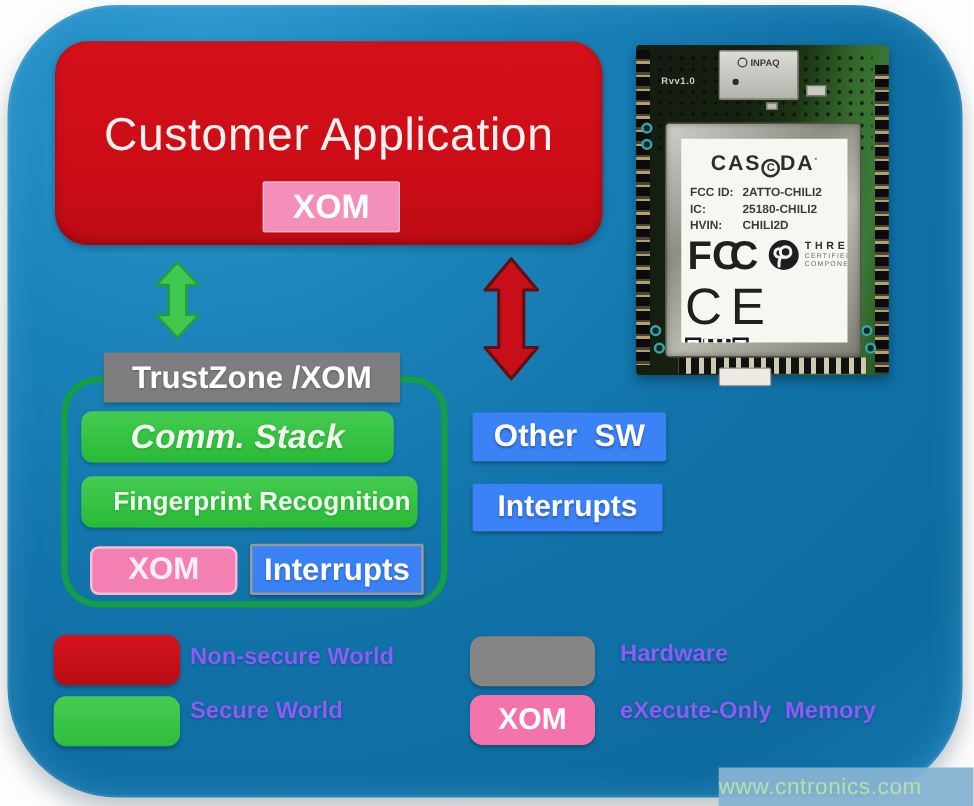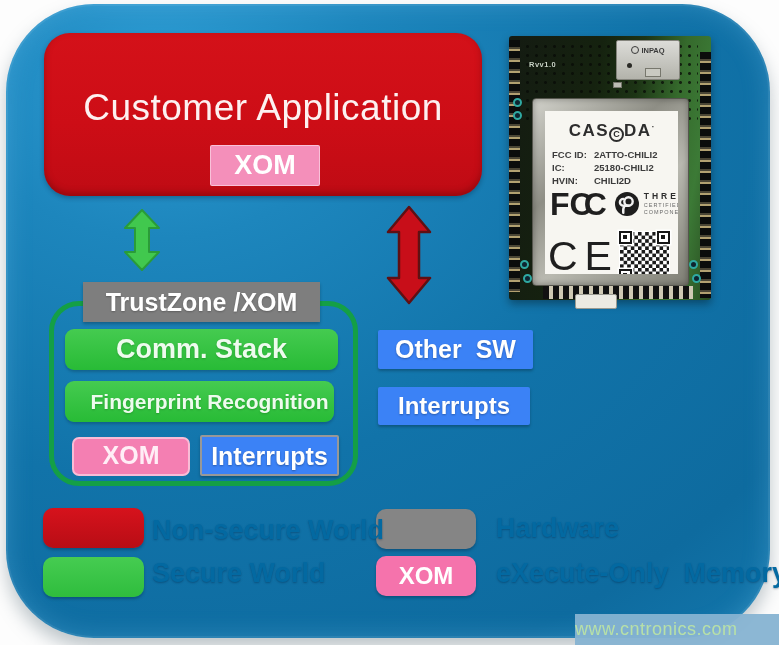--- a/index.html
+++ b/index.html
@@ -29,40 +29,40 @@
 
   
   .tz-header{left:83px;top:282px;width:237px;height:40px;background:#7e7e7e;z-index:5;
     text-align:center;line-height:40px;font-size:25px;font-weight:700;color:#fff;
     box-shadow:0 2px 3px rgba(0,0,0,.25);text-shadow:0 1px 2px rgba(0,0,0,.25);}
   .secure-container{left:49px;top:301px;width:309px;height:185px;border:5px solid #149f46;
     border-radius:30px;z-index:3;}
   .green-box{background:linear-gradient(180deg,#45cb50,#28bb36);border-radius:9px;
     text-align:center;color:#eefbee;font-weight:700;z-index:4;
     box-shadow:0 2px 3px rgba(0,0,0,.2);text-shadow:0 1px 2px rgba(0,60,0,.25);}
-  .comm-stack{left:65px;top:329px;width:273px;height:41px;font-size:27px;line-height:41px;}
+  .comm-stack{left:65px;top:329px;width:250px;height:41px;font-size:27px;line-height:41px;font-style:italic;}
   .fingerprint{left:65px;top:381px;width:269px;height:41px;font-size:21px;line-height:41px;padding-left:20px;}
   .xom-inner{left:72px;top:437px;width:118px;height:39px;background:#f47fb2;z-index:4;
     border:2px solid #f9bcd6;border-radius:7px;text-align:center;line-height:33px;
     font-size:25px;font-weight:700;color:#ffeef6;}
   .gray-box{background:#3b82f6;border-radius:2px;text-align:center;color:#fff;font-weight:700;
     z-index:4;box-shadow:0 2px 3px rgba(0,0,0,.25);text-shadow:0 1px 2px rgba(0,0,0,.3);}
   .interrupts-inner{left:200px;top:435px;width:139px;height:41px;font-size:25px;line-height:39px;
     border:2px solid #989898;}
   .other-sw{left:378px;top:330px;width:155px;height:39px;font-size:25px;line-height:39px;white-space:pre;}
   .interrupts-right{left:378px;top:387px;width:152px;height:38px;font-size:24px;line-height:38px;}
 
   
   .swatch{border-radius:10px;z-index:4;box-shadow:0 2px 3px rgba(0,0,20,.25);}
   .lg-red{left:43px;top:508px;width:101px;height:40px;background:linear-gradient(180deg,#d6121c,#b80d15);}
   .lg-green{left:43px;top:557px;width:101px;height:40px;background:linear-gradient(180deg,#46cc51,#2fbd3d);}
   .lg-gray{left:376px;top:509px;width:100px;height:40px;background:#858585;}
   .lg-pink{left:376px;top:556px;width:100px;height:40px;background:#f573ac;
     text-align:center;line-height:40px;font-size:24px;font-weight:700;color:#fff;}
-  .lg-label{z-index:4;font-size:27px;font-weight:700;color:#0369a1;
+  .lg-label{z-index:4;font-size:19px;font-weight:700;color:#8b5cf6;
     text-shadow:0 1px 2px rgba(0,30,60,.35);white-space:pre;}
   .lbl-nonsecure{left:152px;top:515px;}
   .lbl-secure{left:152px;top:558px;}
   .lbl-hardware{left:496px;top:513px;}
   .lbl-xom{left:496px;top:558px;}
 
   
   .wm-band{left:575px;top:614px;width:204px;height:31px;background:rgba(134,179,210,.95);z-index:8;
     text-align:left;line-height:31px;font-size:18px;color:#b7e0a8;letter-spacing:.5px;}
 
@@ -73,21 +73,21 @@
     box-shadow:0 4px 9px rgba(0,0,0,.35);}
   .pcb-dots{left:14px;top:6px;width:175px;height:78px;opacity:.75;
     background:radial-gradient(circle,#070a06 1.2px,transparent 1.7px) 0 0/9px 9px;}
   .pin-strip-v{width:11px;background:repeating-linear-gradient(180deg,#0c0c0c 0 7px,#4a4435 7px 9px,#b3a071 9px 11px);}
   .pin-left{left:0;top:4px;height:252px;}
   .pin-right{left:191px;top:16px;height:246px;}
   .pin-bottom{left:34px;top:250px;width:150px;height:13px;
     background:repeating-linear-gradient(90deg,#111 0 6px,#cfc9b4 6px 10px);}
   .rev-text{left:20px;top:24px;font-size:7.5px;font-weight:700;color:#c8d2c4;letter-spacing:.5px;}
   .shield{left:66px;top:4px;width:64px;height:40px;border:1px solid #84847c;border-radius:2px;
-    background:linear-gradient(180deg,#dcdcd8,#b3b3ab);margin-left:41px;}
+    background:linear-gradient(180deg,#dcdcd8,#b3b3ab);}
   .inpaq{position:absolute;left:0;right:0;top:5px;text-align:center;font-size:7.5px;font-weight:700;color:#3a3a3a;}
   .inpaq::before{content:"";display:inline-block;width:6px;height:6px;border:1.3px solid #3a3a3a;
     border-radius:50%;margin-right:2px;vertical-align:-1px;}
   .shield-hole{position:absolute;left:10px;top:22px;width:5px;height:5px;background:#2a2a26;border-radius:50%;}
   .smd1{left:136px;top:32px;width:16px;height:9px;background:#c9c9c1;border:1px solid #77776d;}
   .smd2{left:104px;top:46px;width:9px;height:6px;background:#bcbcb4;border:1px solid #77776d;}
   .hole{width:9px;height:9px;border-radius:50%;border:2px solid #2fa9a2;background:#0e2430;}
   .module{left:23px;top:62px;width:157px;height:188px;border:1px solid #55554d;border-radius:4px;
     background:linear-gradient(140deg,#d2d2cb,#8e8e85 35%,#b9b9b0 60%,#7e7e74);
     box-shadow:inset 0 0 6px rgba(0,0,0,.35);}
@@ -98,21 +98,21 @@
   .brand-mark{font-size:8px;vertical-align:super;letter-spacing:0;}
   .reg-lines{margin:6px 0 0 7px;font-size:9.5px;font-weight:700;color:#3c3c3c;line-height:13px;}
   .reg-row{display:grid;grid-template-columns:42px auto;}
   .marks-row{display:flex;align-items:center;margin:2px 0 0 5px;height:30px;}
   .fcc-mark{font-weight:700;font-size:32px;color:#1f1f1f;line-height:26px;}
   .fcc-mark .c2{margin-left:-9px;}
   .thread-logo{margin-left:7px;flex:none;}
   .thread-text{margin-left:4px;line-height:1;}
   .thread-name{font-size:8.5px;font-weight:700;letter-spacing:3px;color:#2e2e2e;}
   .thread-sub{font-size:5.5px;letter-spacing:1px;color:#6a6a6a;margin-top:2px;}
-  .ce-row{display:flex;margin:12px 0 0 3px;}
+  .ce-row{display:flex;margin:1px 0 0 3px;flex-direction:column;}
   .ce{font-size:41px;font-weight:400;color:#1f1f1f;letter-spacing:7px;line-height:50px;}
   .qr{position:relative;width:51px;height:51px;background:#fff;margin-left:0;flex:none;}
   .qr-noise{position:absolute;left:1px;top:1px;right:1px;bottom:1px;
     background:repeating-conic-gradient(#1a1a1a 0% 25%,transparent 0% 50%) 0 0/7.2px 7.2px;}
   .finder{position:absolute;width:13px;height:13px;border:2.5px solid #161616;background:#fff;
     box-shadow:0 0 0 1.5px #fff;}
   .finder .dot{position:absolute;left:2px;top:2px;width:4px;height:4px;background:#161616;}
   .f-tl{left:0;top:0;} .f-tr{right:0;top:0;} .f-bl{left:0;bottom:0;}
   .bottom-part{left:66px;top:258px;width:42px;height:15px;background:#eceae2;
     border:1px solid #9a9a90;border-radius:2px;}

